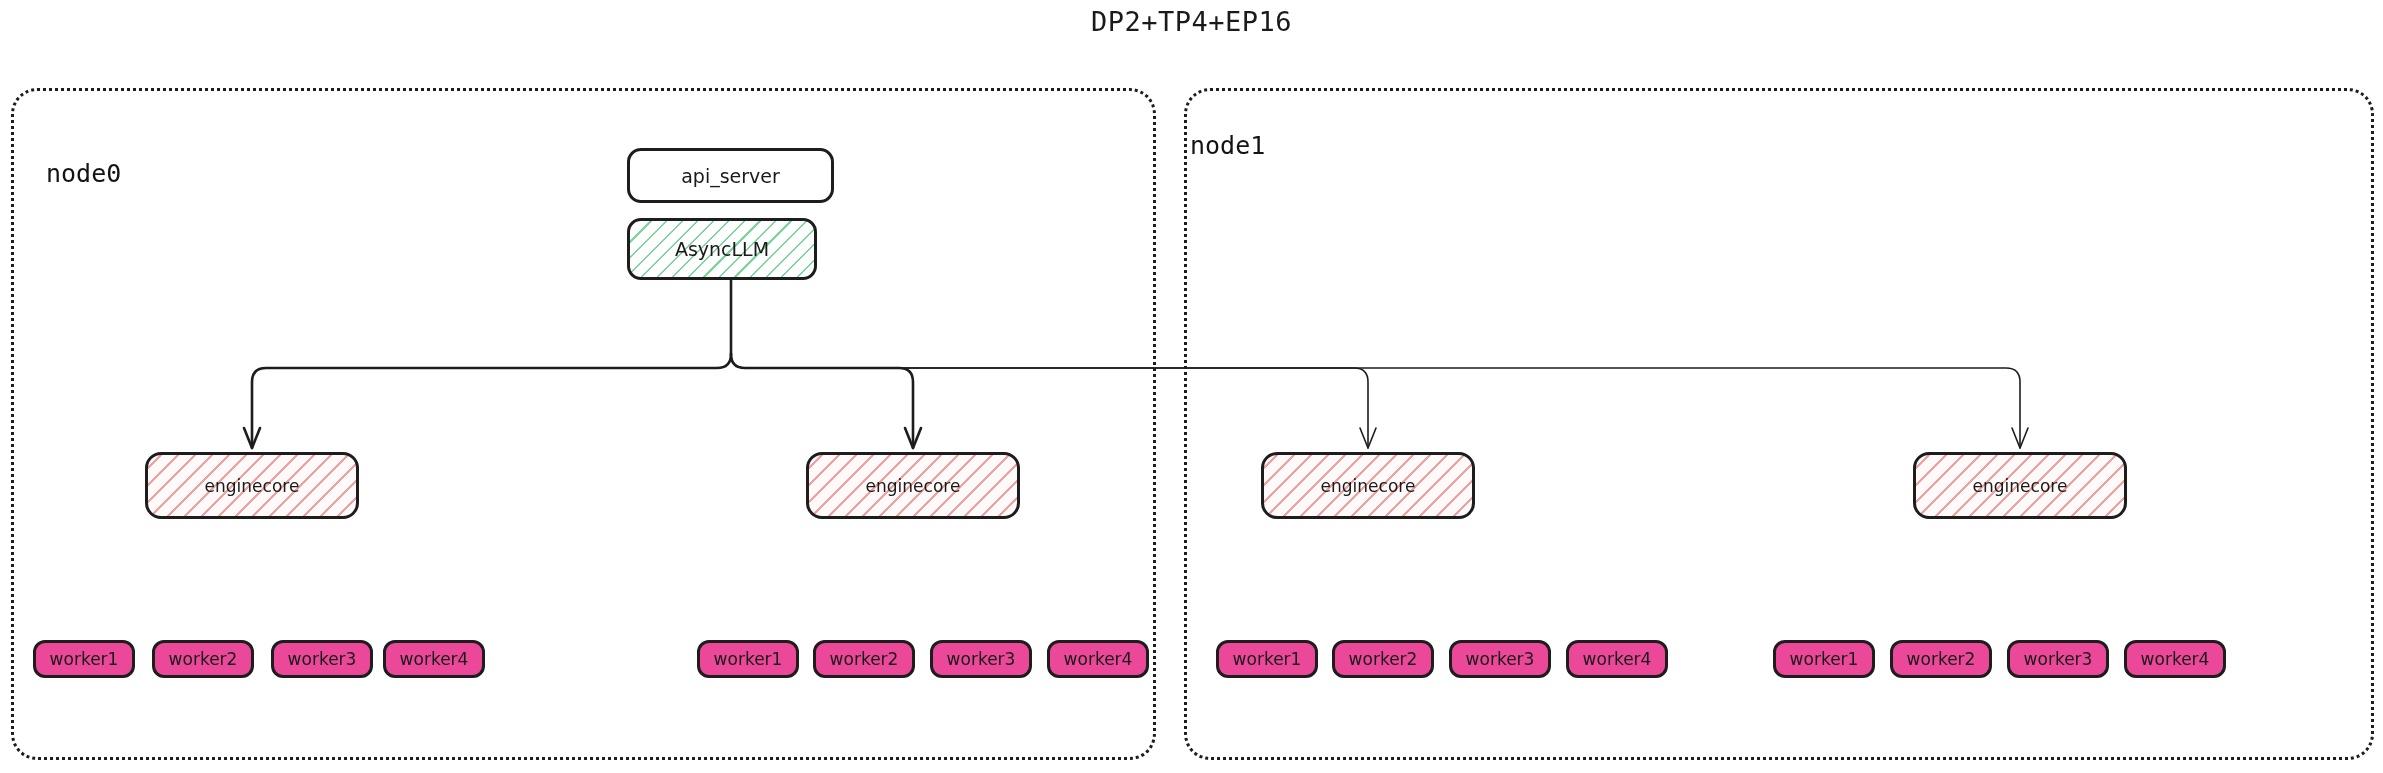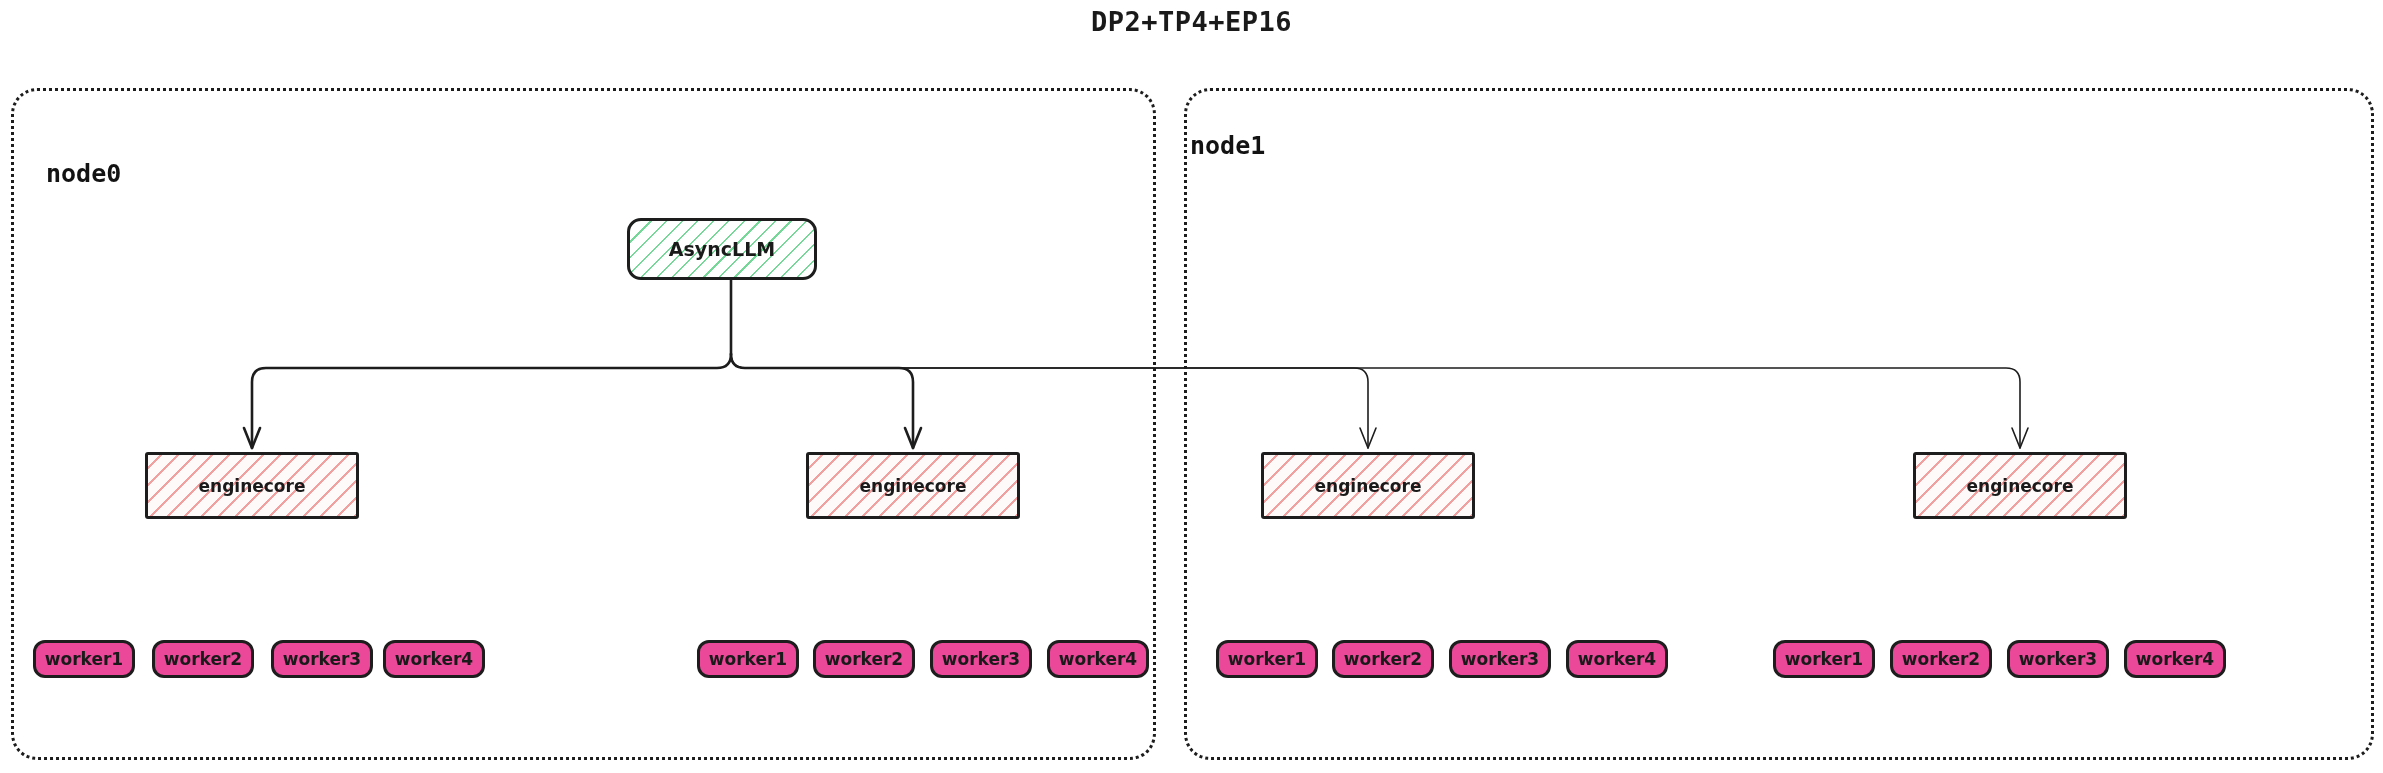--- a/index.html
+++ b/index.html
@@ -77,40 +77,39 @@
     background-image: repeating-linear-gradient(
       -45deg,
       rgba(110, 214, 146, 0.95) 0px,
       rgba(110, 214, 146, 0.95) 1.6px,
       rgba(255,255,255,0) 1.6px,
       rgba(255,255,255,0) 11px
     );
   }
   .box-engine {
     border: 3.5px solid #1d1d1d;
-    border-radius: 3px;
+    border-radius: 16px;
     font-size: 17px;
     background-color: #fffafa;
     background-image: repeating-linear-gradient(
       -45deg,
       rgba(240, 150, 150, 0.9) 0px,
       rgba(240, 150, 150, 0.9) 1.8px,
       rgba(255,255,255,0) 1.8px,
       rgba(255,255,255,0) 12px
     );
   }
   .box-worker {
     border: 3px solid #1d1d1d;
     border-radius: 12px;
     background: #ec4899;
     font-size: 17px;
   }
   .lbl {
     pointer-events: none;
-    font-weight: bold;
   }
 </style>
 </head>
 <body>
 
 <div id="stage">
 
   <div class="title lbl">DP2+TP4+EP16</div>
 
   <div class="node-box" id="node-box-0" style="left: 11px; top: 88px; width: 1145px; height: 672px;"></div>
@@ -124,20 +123,23 @@
       <path d="M 731 354 Q 731 368 717 368 L 266 368 Q 252 368 252 382 L 252 448" fill="none" stroke="#1d1d1d" stroke-width="2.6" stroke-linecap="round" stroke-linejoin="round"></path>
       <path d="M 244 428 L 252 448 L 260 428" fill="none" stroke="#1d1d1d" stroke-width="2.6" stroke-linecap="round" stroke-linejoin="round"></path>
       <path d="M 731 354 Q 731 368 745 368 L 899 368 Q 913 368 913 382 L 913 448" fill="none" stroke="#1d1d1d" stroke-width="2.6" stroke-linecap="round" stroke-linejoin="round"></path>
       <path d="M 905 428 L 913 448 L 921 428" fill="none" stroke="#1d1d1d" stroke-width="2.6" stroke-linecap="round" stroke-linejoin="round"></path>
       <path d="M 731 354 Q 731 368 745 368 L 1354 368 Q 1368 368 1368 382 L 1368 448" fill="none" stroke="#1d1d1d" stroke-width="1.6" stroke-linecap="round" stroke-linejoin="round"></path>
       <path d="M 1360 428 L 1368 448 L 1376 428" fill="none" stroke="#1d1d1d" stroke-width="1.6" stroke-linecap="round" stroke-linejoin="round"></path>
       <path d="M 731 354 Q 731 368 745 368 L 2006 368 Q 2020 368 2020 382 L 2020 448" fill="none" stroke="#1d1d1d" stroke-width="1.6" stroke-linecap="round" stroke-linejoin="round"></path>
       <path d="M 2012 428 L 2020 448 L 2028 428" fill="none" stroke="#1d1d1d" stroke-width="1.6" stroke-linecap="round" stroke-linejoin="round"></path>
     </svg>
 
+  <div class="box box-plain" id="comp-0" style="left: 627px; top: 148px; width: 207px; height: 55px;">
+    <span class="lbl">api_server</span>
+  </div>
   <div class="box box-async" id="comp-1" style="left: 627px; top: 218px; width: 190px; height: 62px;">
     <span class="lbl">AsyncLLM</span>
   </div>
 
   <div class="box box-engine" id="engine-0" style="left: 145px; top: 452px; width: 214px; height: 67px;">
     <span class="lbl">enginecore</span>
   </div>
   <div class="box box-engine" id="engine-1" style="left: 806px; top: 452px; width: 214px; height: 67px;">
     <span class="lbl">enginecore</span>
   </div>

